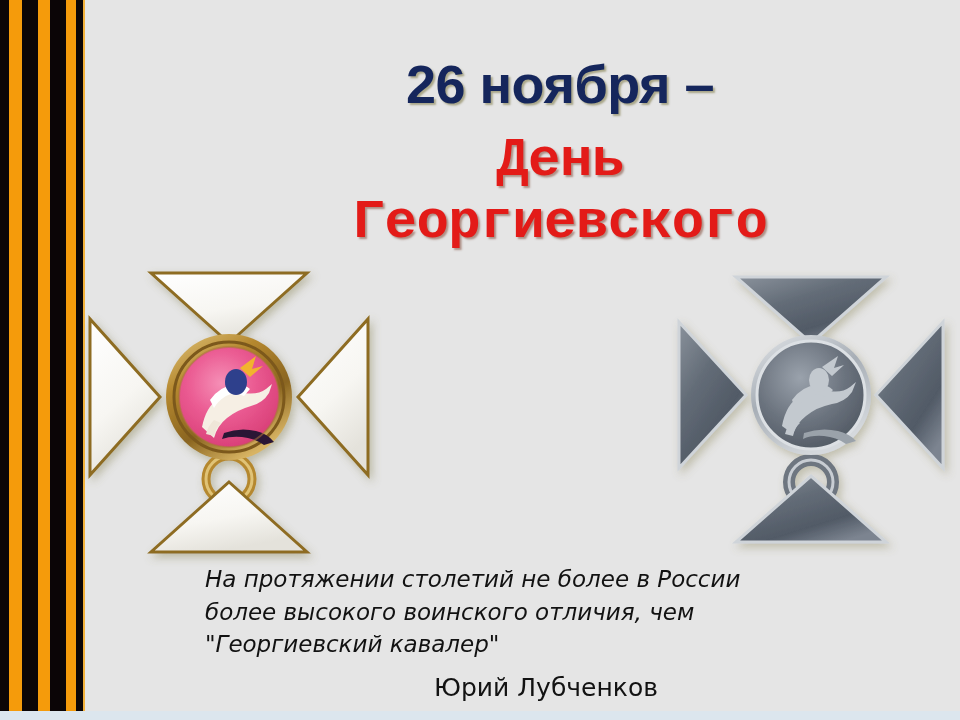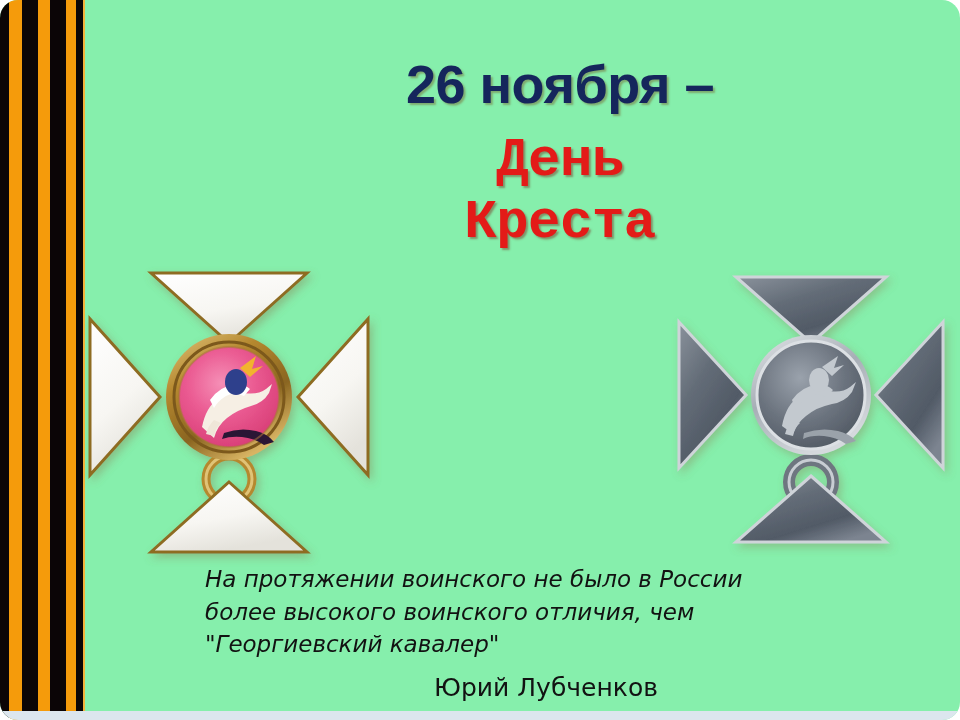--- a/index.html
+++ b/index.html
@@ -102,21 +102,21 @@
 
   
   .medal { position: absolute; z-index: 10; }
 
   #medal-white { left: 64px; top: 222px; width: 330px; height: 350px; }
   #medal-silver { left: 664px; top: 230px; width: 294px; height: 340px; }
 </style>
 </head>
 <body>
 
-<div id="slide" style="background: #86efac; border-radius: 18px;">
+<div id="slide" style="background: #e5e5e5;">
 
   <div id="ribbon">
       <div class="stripe" style="left: 0px; width: 9px; background: rgb(11, 5, 6);"></div>
       <div class="stripe" style="left: 9px; width: 13px; background: rgb(245, 155, 11);"></div>
       <div class="stripe" style="left: 22px; width: 16px; background: rgb(11, 5, 6);"></div>
       <div class="stripe" style="left: 38px; width: 12px; background: rgb(245, 155, 11);"></div>
       <div class="stripe" style="left: 50px; width: 16px; background: rgb(11, 5, 6);"></div>
       <div class="stripe" style="left: 66px; width: 10px; background: rgb(245, 155, 11);"></div>
       <div class="stripe" style="left: 76px; width: 7px; background: rgb(11, 5, 6);"></div>
       <div class="stripe" style="left: 83px; width: 2px; background: rgb(243, 178, 60);"></div>
@@ -237,24 +237,24 @@
             <path d="M129 190 q-6 6 -8 14 l8 2 q2 -9 7 -13 z"></path>
           </g>
         </g>
       </g>
     </svg>
   </div>
 
   <div id="headline">
     <div id="line-date" style="color: rgb(21, 38, 92);">26 ноября –</div>
     <div class="line-red" id="line-red-1" style="color: rgb(227, 27, 24);">День</div>
-    <div class="line-red" style="color: rgb(227, 27, 24);">Креста</div>
+    <div class="line-red" style="color: rgb(227, 27, 24);">Георгиевского</div>
   </div>
 
   <div id="quote">
-    <div class="quote-line">На протяжении воинского не было в России</div>
+    <div class="quote-line">На протяжении столетий не более в России</div>
     <div class="quote-line">более высокого воинского отличия, чем</div>
     <div class="quote-line">"Георгиевский кавалер"</div>
     <div id="author">Юрий Лубченков</div>
   </div>
 
   <div id="bottom-band" style="background: rgb(220, 230, 238);"></div>
 </div>
 
 </body></html>

